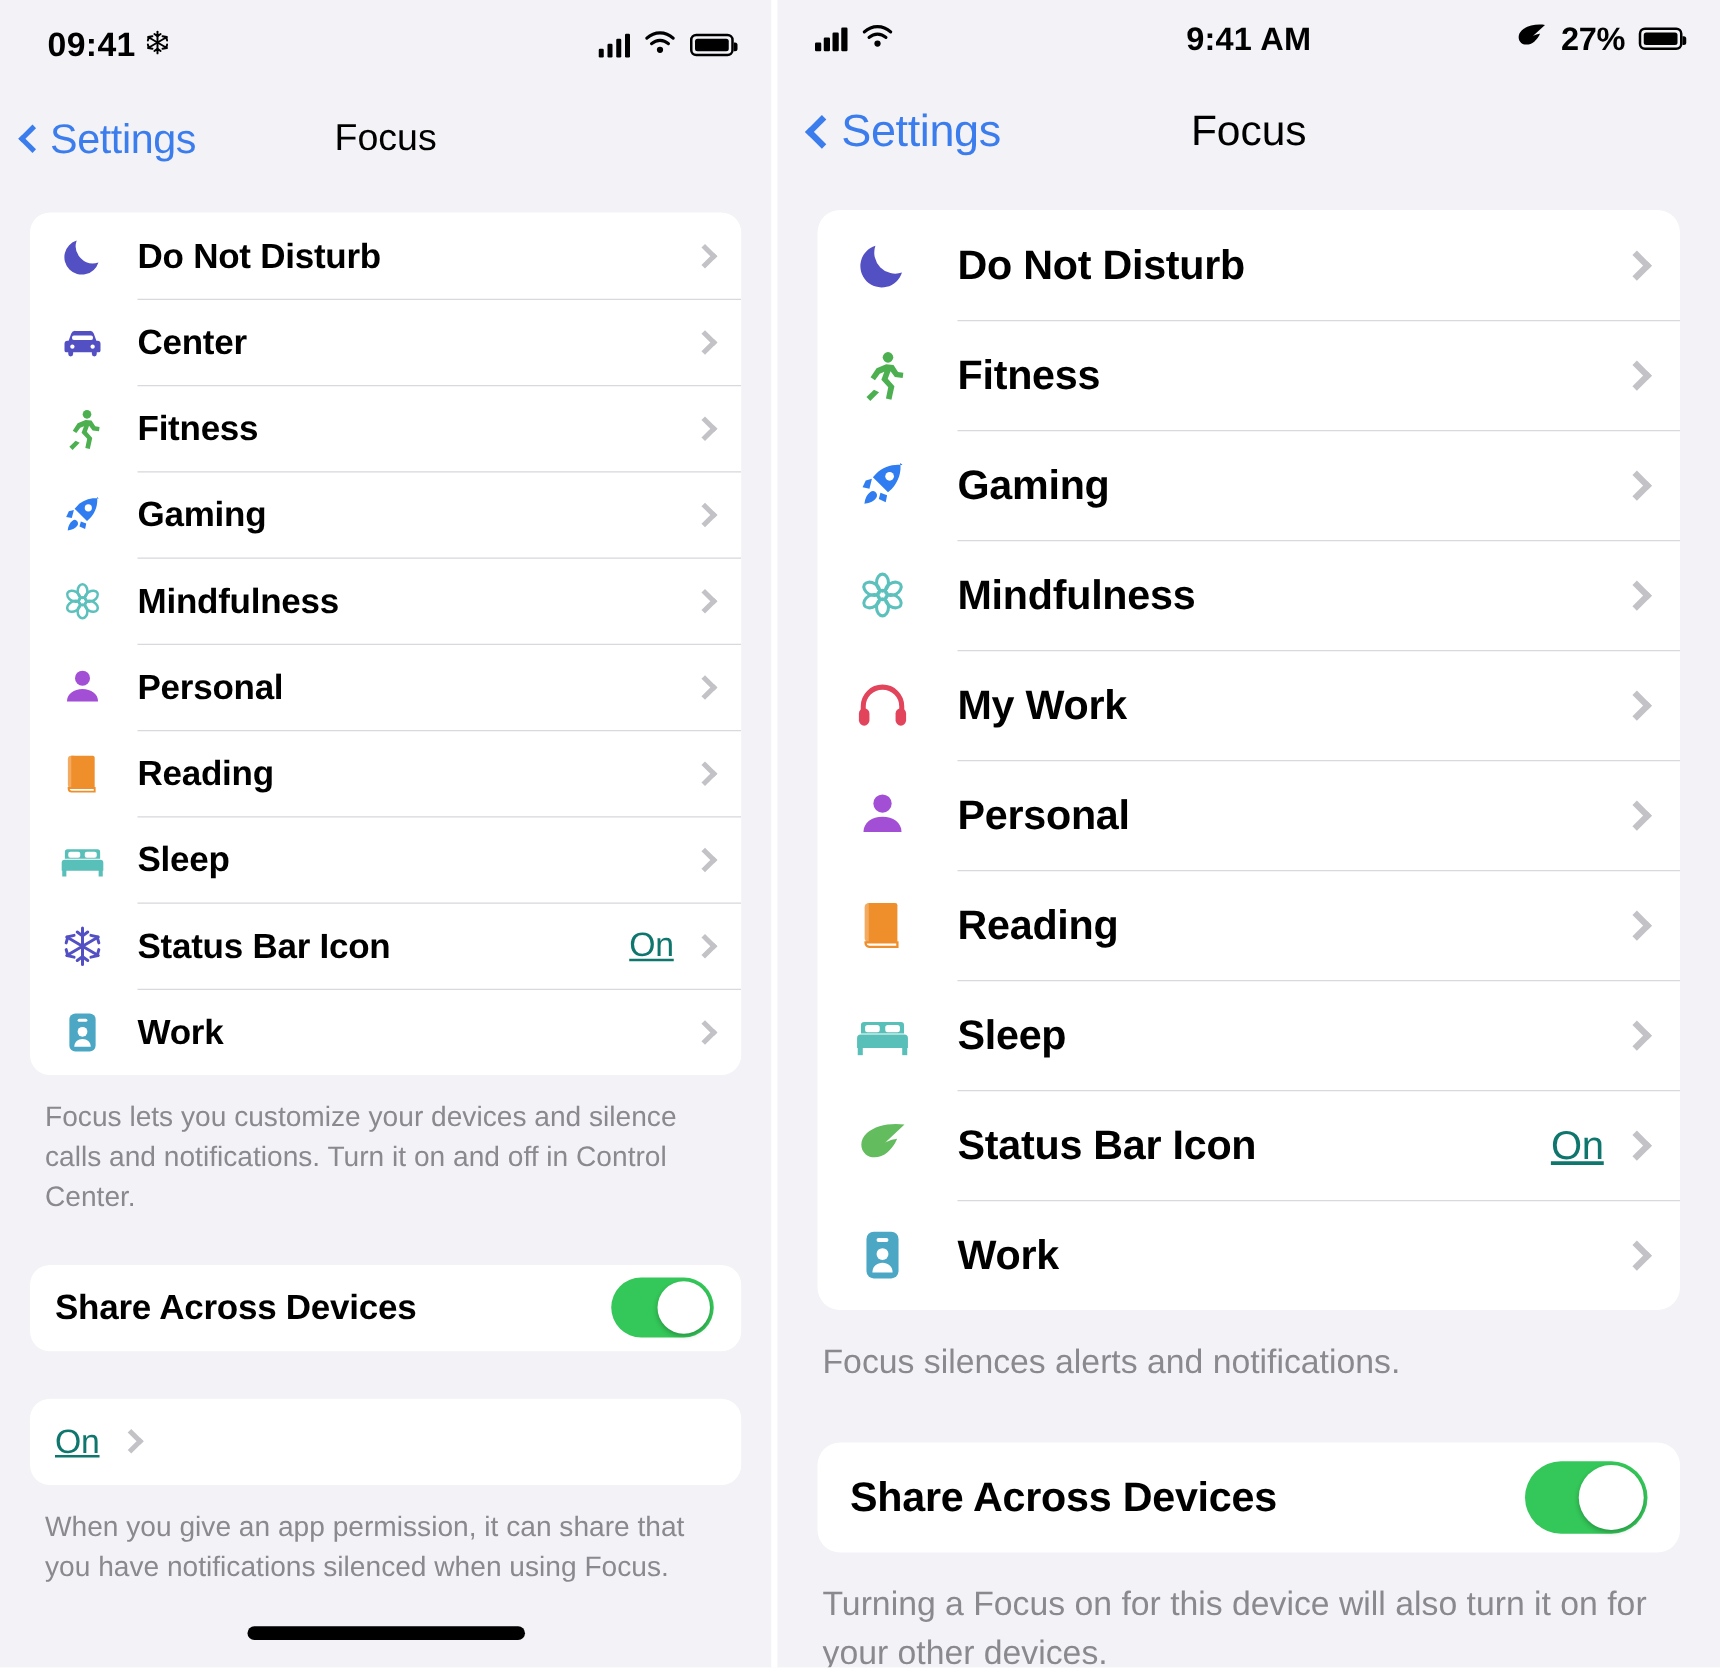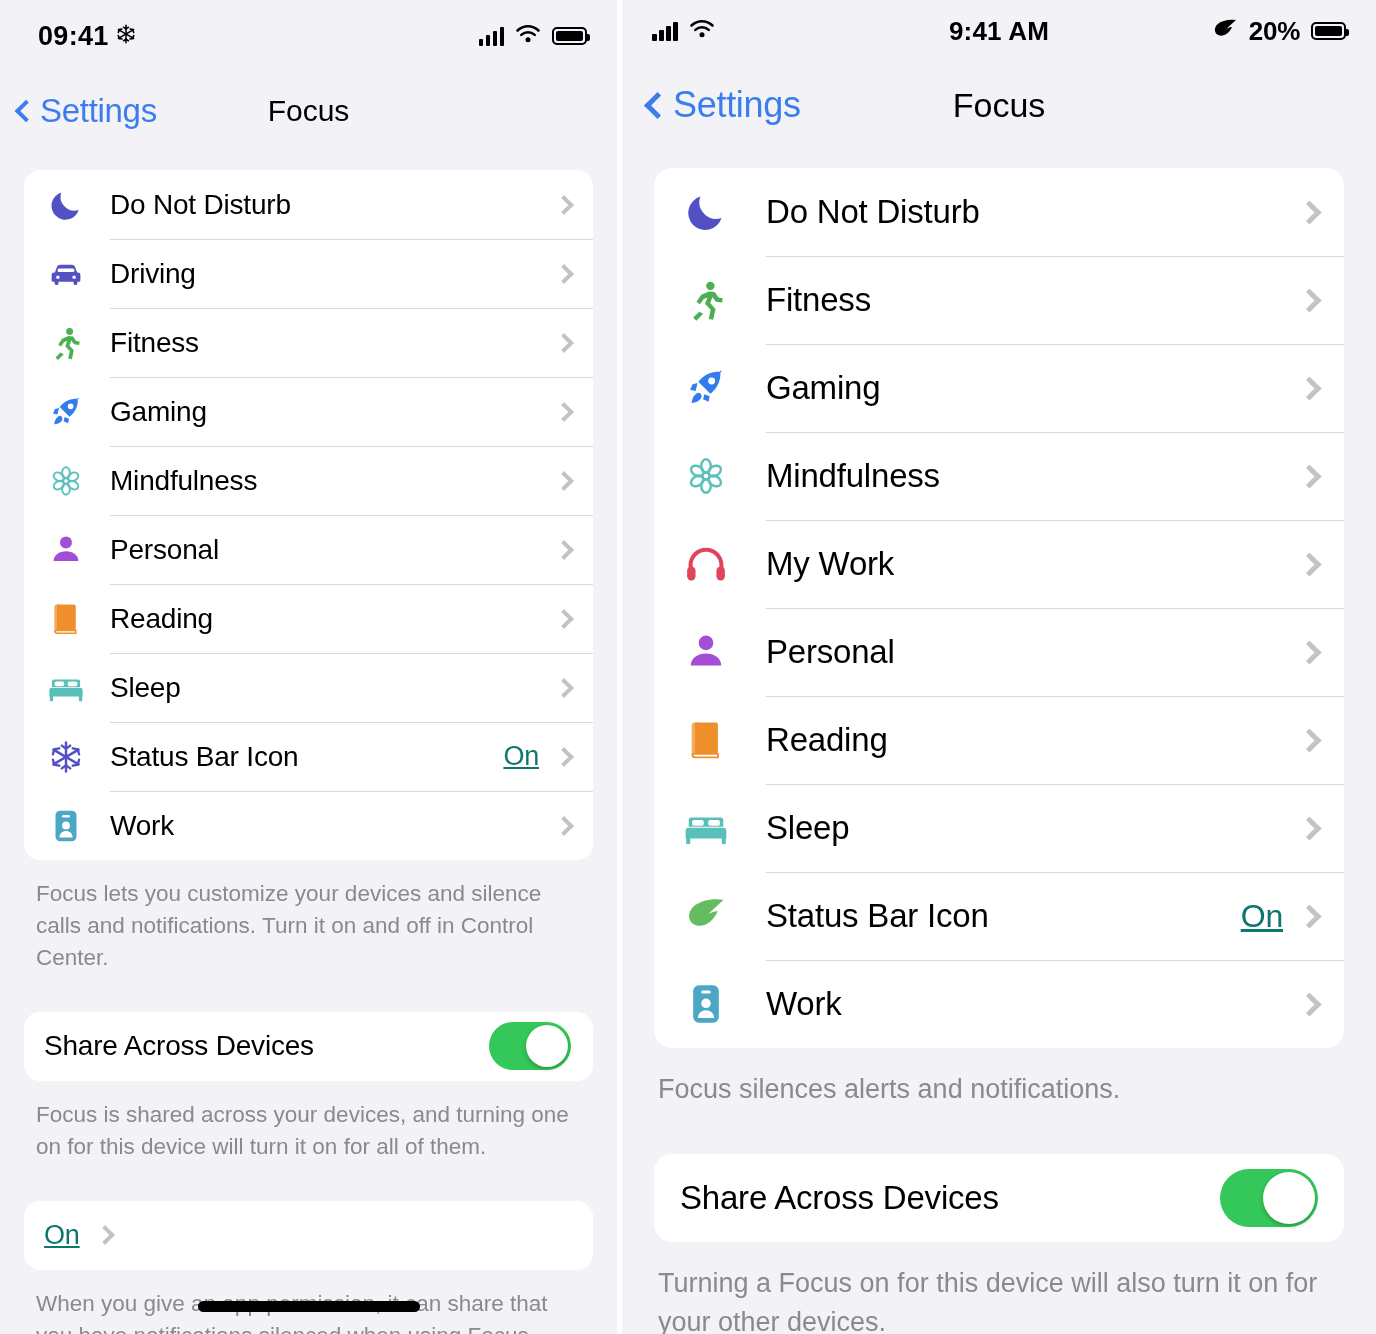--- a/index.html
+++ b/index.html
@@ -115,21 +115,21 @@
   .panel-right .row + .row::before { left:112px; right:0; }
 
   .row-icon {
     display:flex; align-items:center; justify-content:center;
     flex:0 0 auto;
   }
   .panel-left .row-icon { width:44px; height:44px; margin-right:22px; }
   .panel-right .row-icon { width:52px; height:52px; margin-right:34px; }
   .row-icon svg { display:block; }
 
-  .row-label { color:#000; flex:1; letter-spacing:-.2px; }
+  .row-label { color:#000; flex:1; letter-spacing:-.2px;font-weight:bold; }
   .panel-left .row-label { font-size:28px; }
   .panel-right .row-label { font-size:33px; }
 
   .row-value { color:#0f766e; margin-right:18px; letter-spacing:-.2px;text-decoration:underline; }
   .panel-left .row-value { font-size:27px; }
   .panel-right .row-value { font-size:32px; }
 
   .disclosure {
     border:solid #c2c2c7; border-width:4px 4px 0 0;
     transform:rotate(45deg); flex:0 0 auto;
@@ -236,21 +236,21 @@
         </div>
         <div class="row">
           <span class="row-icon">
             <svg width="36" height="36" viewBox="0 0 24 24">
               <path d="M4.6 11 6 7.2A2.2 2.2 0 0 1 8.1 5.8h7.8A2.2 2.2 0 0 1 18 7.2L19.4 11h.6a1.6 1.6 0 0 1 1.6 1.6v3.6a1 1 0 0 1-1 1h-1v.9a1.3 1.3 0 0 1-2.6 0v-.9H7v.9a1.3 1.3 0 0 1-2.6 0v-.9h-1a1 1 0 0 1-1-1v-3.6A1.6 1.6 0 0 1 4 11z" fill="#5350c4"></path>
               <circle cx="6.6" cy="14.2" r="1.15" fill="#fff"></circle>
               <circle cx="17.4" cy="14.2" r="1.15" fill="#fff"></circle>
               <rect x="6.4" y="8.3" width="11.2" height="2.3" rx="1" fill="#fff"></rect>
             </svg>
           </span>
-          <span class="row-label">Driving</span>
+          <span class="row-label">Center</span>
           <span class="disclosure"></span>
         </div>
         <div class="row">
           <span class="row-icon">
             <svg width="36" height="36" viewBox="0 0 24 24">
               <circle cx="14.4" cy="4.3" r="2.3" fill="#4cb050"></circle>
               <path d="M13.6 7.3 9.4 9.1 6.8 13l1.9 1.3 2.1-2.9 2-0.8-1.3 3.5 3 3.2-1 5 2.4.5 1.3-5.9-2.9-3.3 1.2-3.2 1.9 2.5 3.4.4.3-2.3-2.3-.3-2-3.1z" fill="#4cb050"></path>
               <path d="M8.3 18.4 5 21.6l1.7 1.7 3.8-3.8z" fill="#4cb050"></path>
             </svg>
           </span>
@@ -360,21 +360,20 @@
     <div class="sec-gap"></div>
 
     <div class="card">
       <div class="row">
         <span class="row-label">Share Across Devices</span>
         <span class="toggle">
             <span class="knob"></span>
           </span>
       </div>
     </div>
-    <div class="footer">Focus is shared across your devices, and turning one on for this device will turn it on for all of them.</div>
 
     <div class="sec-gap"></div>
 
     <div class="card">
       <div class="row">
         <span class="row-value">On</span>
         <span class="disclosure"></span>
       </div>
     </div>
     <div class="footer">When you give an app permission, it can share that you have notifications silenced when using Focus.</div>
@@ -405,21 +404,21 @@
         </span>
       </div>
       <div class="sb-time-center">9:41 AM</div>
       <div class="sb-spacer"></div>
       <div class="sb-icons">
         <span>
           <svg width="26" height="22" viewBox="0 0 26 22">
               <path d="M24 2C17 1 9.5 2.5 5.5 6.2 2 9.5 2.3 14 5 16.3c2.6 2.2 7.2 1.7 10.4-1 3.2-2.6 4.6-6.3 4.6-6.3s-3.2.3-6 2c-2.6 1.6-4.3 4-4.3 4" fill="#000"></path>
             </svg>
         </span>
-        <span class="sb-pct">20%</span>
+        <span class="sb-pct">27%</span>
         <span class="battery">
             <span></span>
           </span>
       </div>
     </div>
 
     <div class="navbar nav-right">
       <button class="back">
         <span class="chev"></span>
         <span class="back-label">Settings</span>

